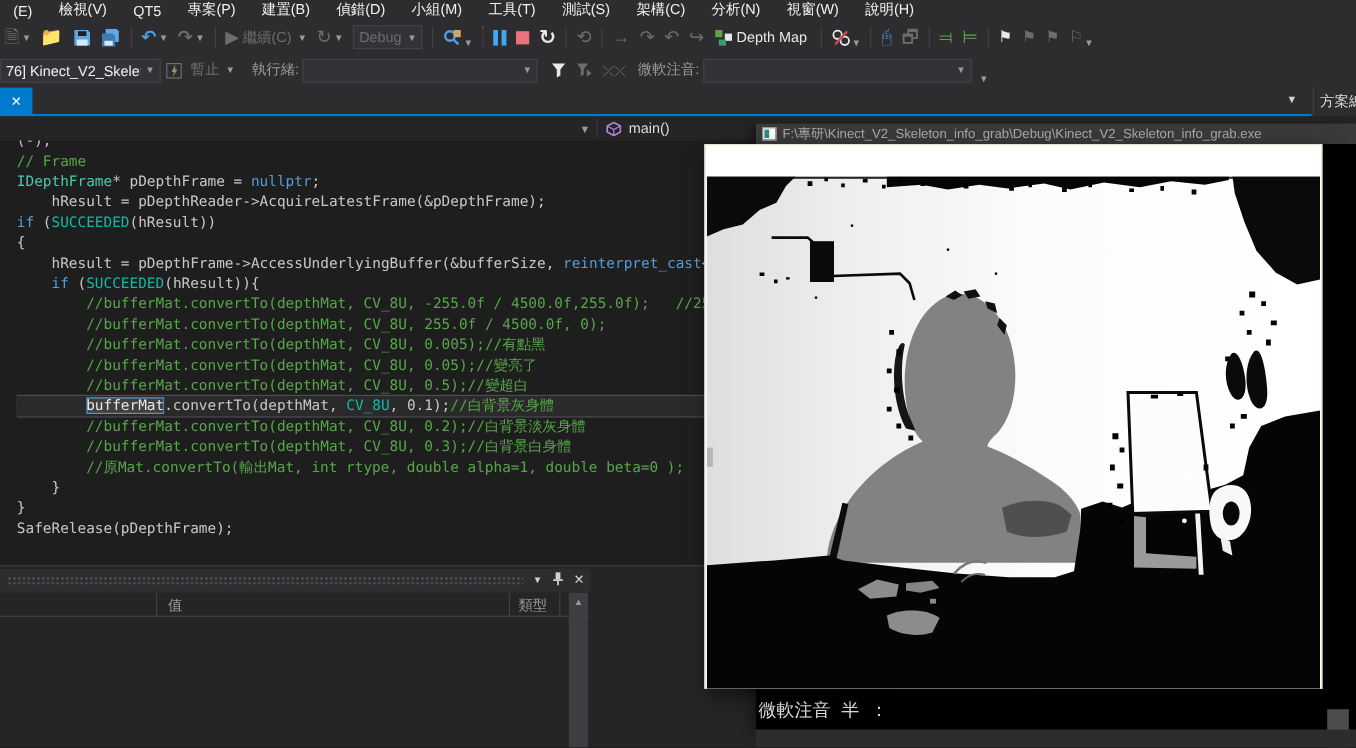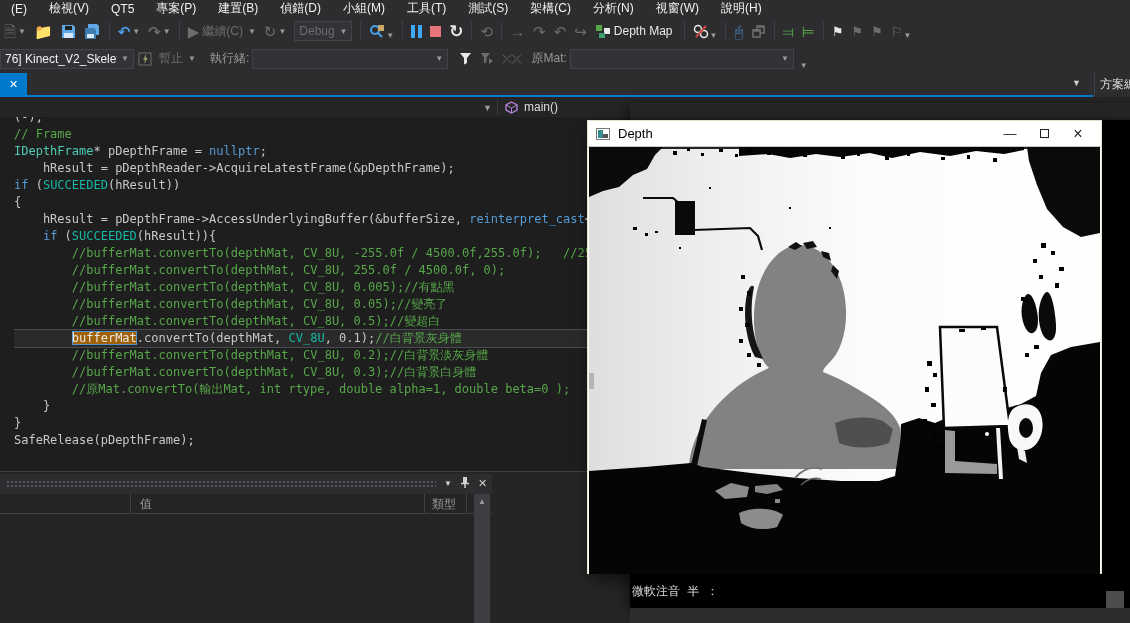--- a/index.html
+++ b/index.html
@@ -49,21 +49,21 @@
   .nav-method{position:absolute;left:505px;top:0;height:20px;display:flex;align-items:center;gap:6px;
               color:#DCDCDC;font-size:12px;justify-content:flex-end;}
   
   .editor{position:absolute;left:0;top:117px;width:1130px;height:355px;background:#1E1E1E;overflow:hidden;}
   .code{position:absolute;left:14px;top:-8px;font-family:"DejaVu Sans Mono","Liberation Mono",monospace;
         font-size:12px;white-space:pre;}
   .code-line{height:17px;line-height:17px;}
   .code-line.current{background:#2A2A2B;box-shadow:0 -1px 0 #4B4B52,0 1px 0 #4B4B52;}
   .c-default{color:#C8C8C8;} .c-comment{color:#57A64A;} .c-keyword{color:#569CD6;}
   .c-type{color:#4EC9B0;} .c-macro{color:#14b8a6;}
-  .c-selected{color:#E8E8E8;background:#a16207;box-shadow:inset 0 0 0 1px #4E94CE;}
+  .c-selected{color:#E8E8E8;background:#404040;box-shadow:inset 0 0 0 1px #4E94CE;}
   
   .panels{position:absolute;left:0;top:471px;width:1130px;height:152px;background:#252526;
           border-top:1px solid #3F3F46;}
   .watch{position:absolute;left:0;top:0;width:492px;height:152px;background:#252526;}
   .ptitle{position:absolute;left:0;top:2px;width:100%;height:20px;background:#2D2D30;}
   .dots{position:absolute;top:6px;height:8px;
         background-image:radial-gradient(#56565A 1px,transparent 1.1px);background-size:4px 4px;}
   .pbtns{position:absolute;top:2px;display:flex;gap:8px;color:#D0D0D0;font-size:11px;align-items:center;}
   .phead{position:absolute;left:0;top:22px;width:100%;height:20px;background:#252526;
          border-bottom:1px solid #3F3F46;color:#9A9A9A;font-size:12px;}
@@ -71,21 +71,21 @@
   .vsb{position:absolute;width:16px;background:#3E3E42;display:flex;justify-content:center;}
   .vsb .arr{color:#999;font-size:8px;margin-top:3px;}
   
   .console{position:absolute;left:630px;top:103px;width:500px;height:505px;z-index:5;
            box-shadow:-3px 3px 10px rgba(0,0,0,.45);}
   .console-title{position:absolute;left:0;top:0;width:100%;height:17px;background:#3A3A3A;
                  display:flex;align-items:center;gap:5px;padding:0 5px;color:#A9A9A9;font-size:11px;
                  white-space:nowrap;overflow:hidden;}
   .console-body{position:absolute;left:0;top:17px;width:100%;height:488px;background:#000;}
   .console-sb{position:absolute;right:6px;top:471px;width:18px;height:34px;background:#4D4D50;}
-  .ime{position:absolute;left:2px;top:463px;color:#E0E0E0;font-size:12px;
+  .ime{position:absolute;left:2px;top:463px;color:#E0E0E0;font-size:15px;
        font-family:"DejaVu Sans Mono",monospace;}
   .cicon{width:12px;height:11px;border:1px solid #8a8a8a;background:#fff;position:relative;flex:none;}
   .cicon i{position:absolute;left:1px;top:1px;width:4px;height:7px;background:#2E8B8B;}
   
   .depthwin{position:absolute;left:587px;top:120px;width:515px;height:454px;z-index:10;
             background:#fff;border:1px solid #E4E2CE;box-shadow:4px 6px 16px rgba(0,0,0,.55);}
   .depth-title{position:absolute;left:0;top:0;width:100%;height:26px;background:#FFFFFF;
                border-bottom:1px solid #C9C9C0;display:flex;align-items:center;color:#000;font-size:13px;}
   .depth-title .t{margin-left:8px;}
   .wbtn{width:34px;height:24px;display:flex;align-items:center;justify-content:center;color:#222;}
@@ -276,21 +276,21 @@
     </span>
     <span class="tbtn">
       <svg width="14" height="13" viewBox="0 0 14 13">
           <path d="M1,1 h9 l-3.5,4.5 v4.5 l-2.5,1.5 v-6 z" fill="#6D6D6D"></path>
           <path d="M9,6 l4,3 -4,3 z" fill="#6D6D6D"></path>
         </svg>
     </span>
     <span class="tbtn">
         <span class="glyph dim" style="font-size:12px">⤫⤫</span>
       </span>
-    <span class="lbl" style="margin-left:6px;color:#9a9a9a">原Mat:</span>
+    <span class="lbl" style="margin-left:6px;color:#9a9a9a">微軟注音:</span>
     <span class="combo" style="width:224px;">
       <span class="cv"></span>
         <span class="ca">▼</span>
     </span>
     <span class="caret-dn" style="margin-left:6px">▼</span>
   </div>
 
   <div class="tabstrip">
     <div class="activetab">
       <span>✕</span>
@@ -342,42 +342,34 @@
         <span class="colsep" style="left:466px"></span>
       </div>
       <div class="vsb" style="left:474px;top:22px;height:130px;">
           <span class="arr">▲</span>
         </div>
     </div>
 
   </div>
 
   <div class="console">
+    <div class="console-title">
+      <span class="cicon">
+          <i></i>
+        </span>
+      <span>F:\專研\Kinect_V2_Skeleton_info_grab\Debug\Kinect_V2_Skeleton_info_grab.exe</span>
+    </div>
     <div class="console-body">
       <span class="ime">微軟注音 半 ：</span>
       <span class="console-sb"></span>
     </div>
   </div>
   <div class="footer"></div>
 
   <div class="depthwin">
-    <div class="depth-title">
-      <span class="dicon">
-          <i></i>
-          <b></b>
-        </span>
-      <span class="t">Depth</span>
-      <span class="spacer"></span>
-      <span class="wbtn minimize">—</span>
-      <span class="wbtn">
-          <span class="sq"></span>
-        </span>
-      <span class="wbtn close">×</span>
-      <span style="width:6px"></span>
-    </div>
     <div class="depth-img">
       <svg width="511" height="427" viewBox="0 0 511 427">
         <defs>
           <linearGradient id="wall" x1="0" y1="0" x2="1" y2="0">
             <stop offset="0" stop-color="#DEDEDE"></stop>
             <stop offset="0.25" stop-color="#EFEFEF"></stop>
             <stop offset="0.55" stop-color="#FCFCFC"></stop>
             <stop offset="1" stop-color="#FFFFFF"></stop>
           </linearGradient>
         </defs>

